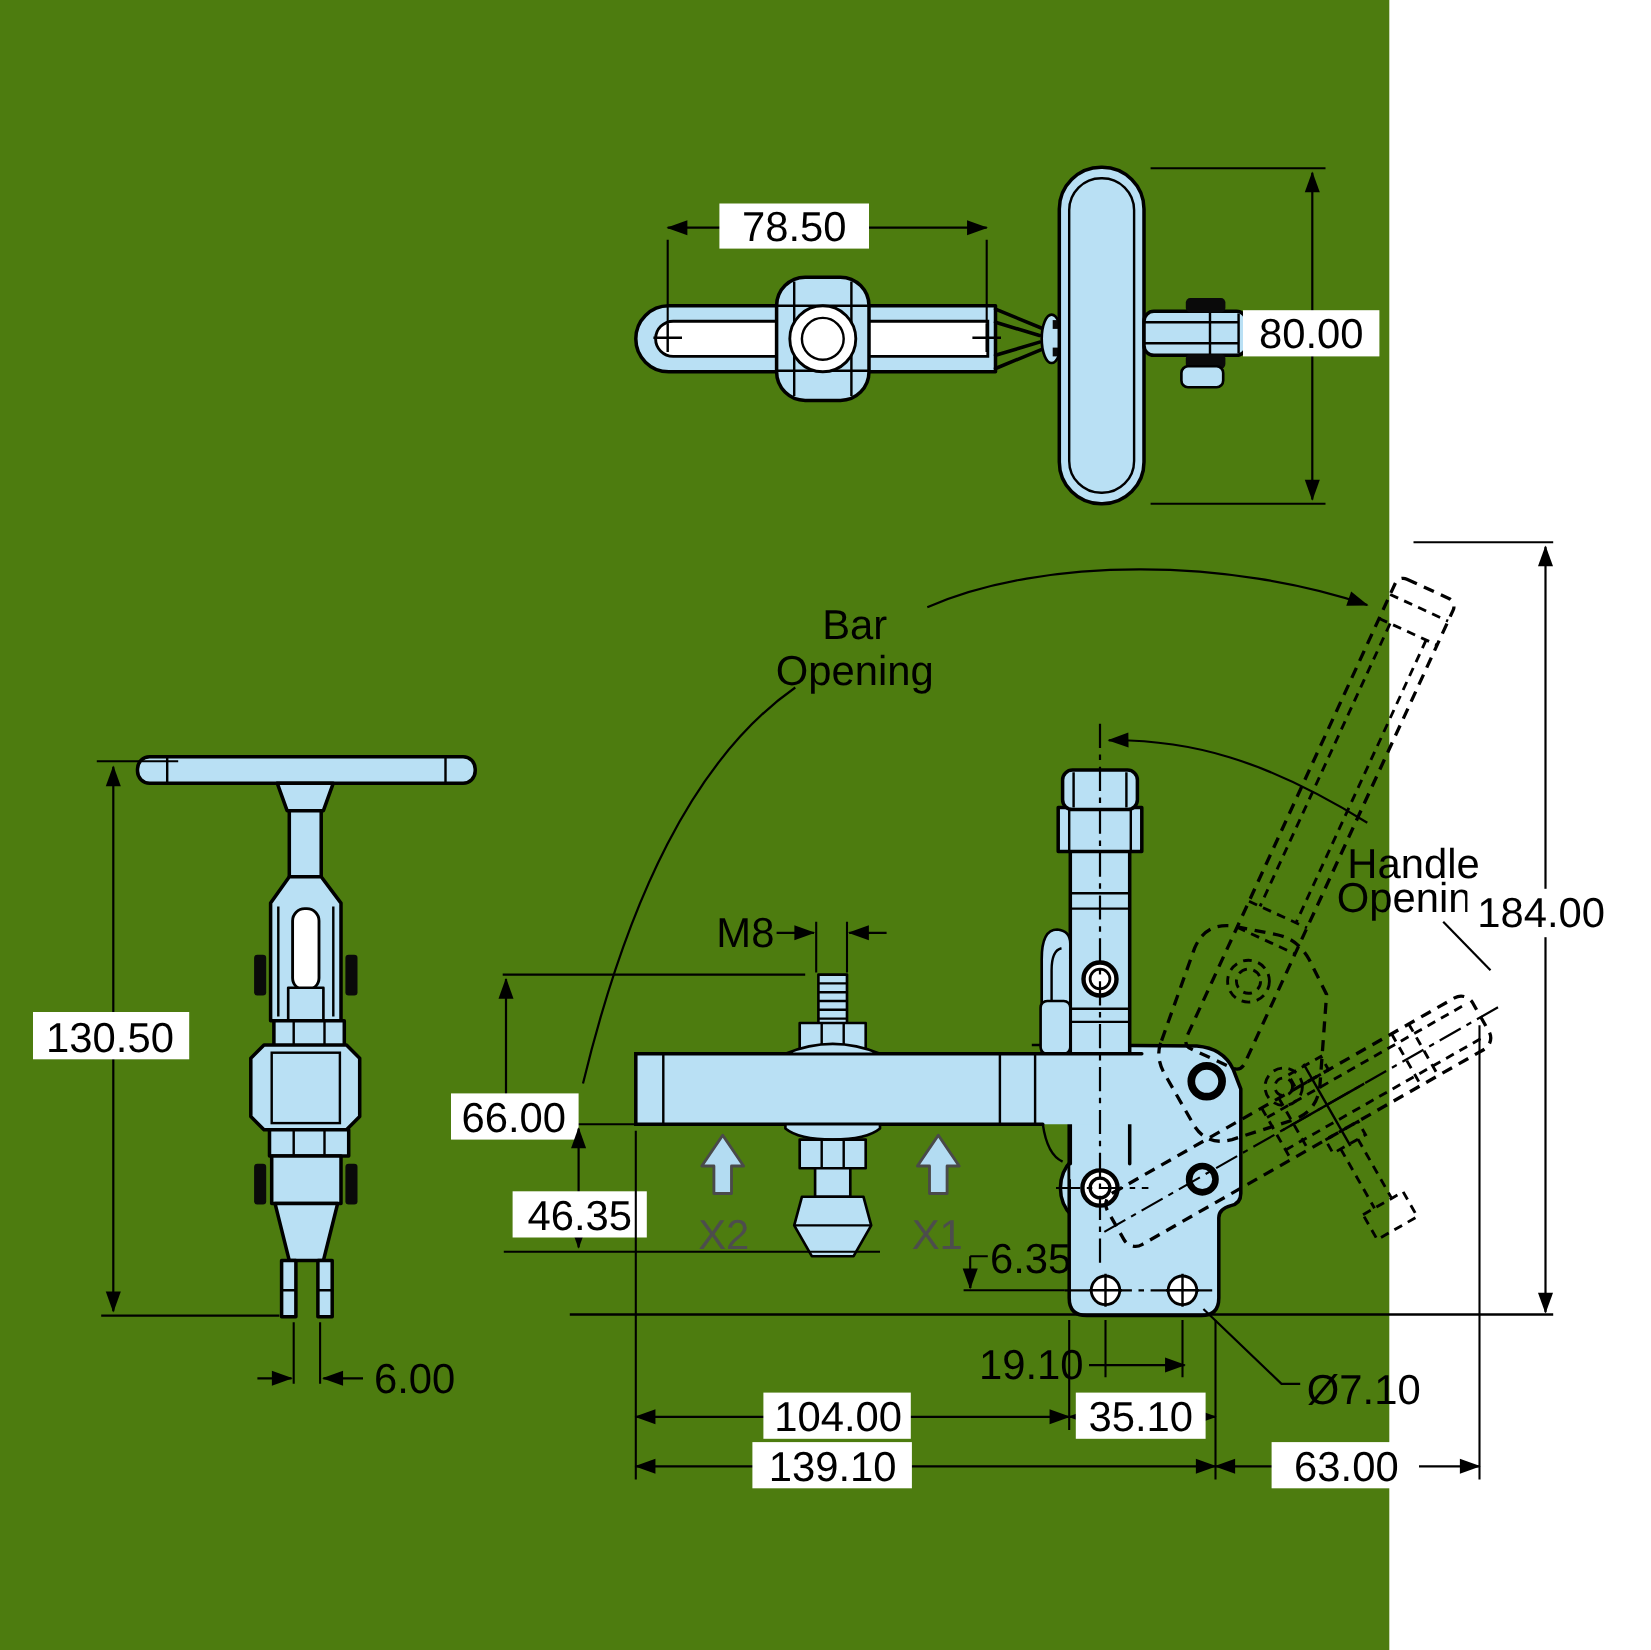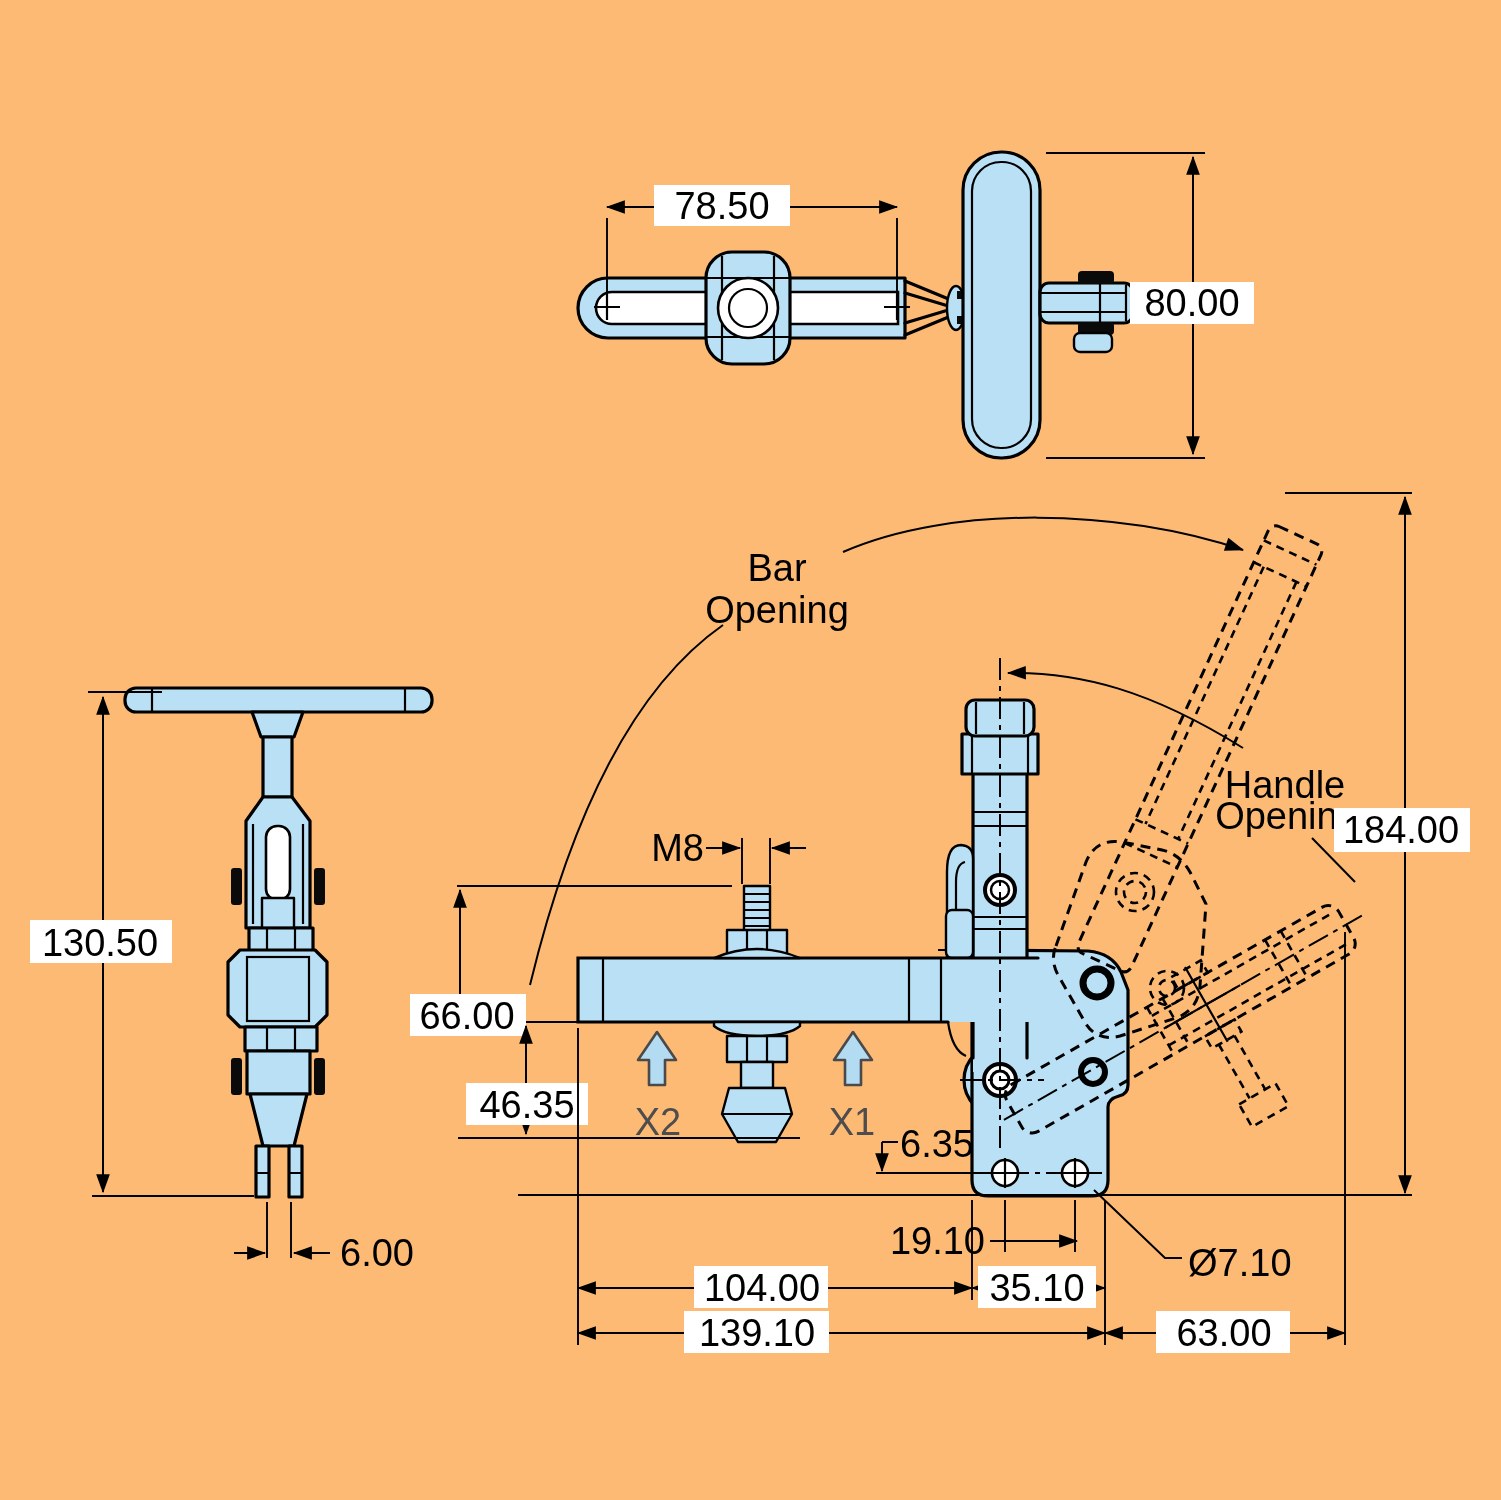--- a/index.html
+++ b/index.html
@@ -1,16 +1,16 @@
 <!DOCTYPE html>
 <html><head>
 <meta charset="utf-8">
 <style>
   html,body{margin:0;padding:0;background:#ffffff;}
-  .stage{width:1501px;height:1500px;background:#fdba74;position:relative;font-family:"Liberation Sans",sans-serif;}
+  .stage{width:1263px;height:1500px;background:#4d7c0f;position:relative;font-family:"Liberation Sans",sans-serif;}
   svg{display:block;}
   .part{fill:#B9E0F4;stroke:#000;stroke-width:3.2;stroke-linejoin:round;}
   .partthin{fill:#B9E0F4;stroke:#000;stroke-width:2.4;stroke-linejoin:round;}
   .hole{fill:#fff;stroke:#000;stroke-width:2.6;}
   .ln{fill:none;stroke:#000;stroke-width:3.2;stroke-linecap:round;}
   .ln2{fill:none;stroke:#000;stroke-width:2.2;}
   .dim{fill:none;stroke:#000;stroke-width:2;}
   .ext{fill:none;stroke:#000;stroke-width:1.9;}
   .cl{fill:none;stroke:#000;stroke-width:2;stroke-dasharray:22 6 5 6;}
   .dash{fill:none;stroke:#000;stroke-width:3;stroke-dasharray:10 7;}

